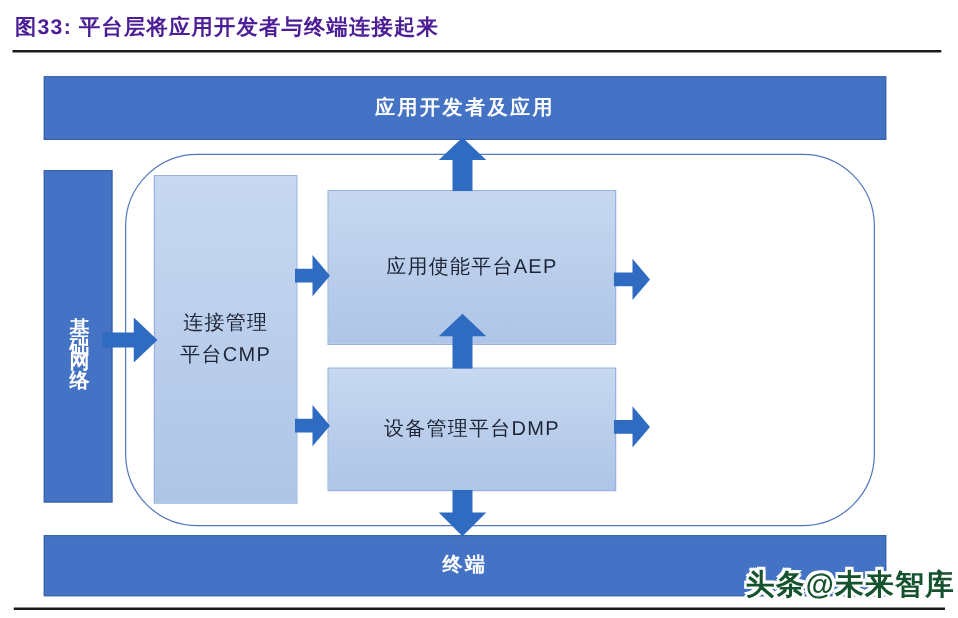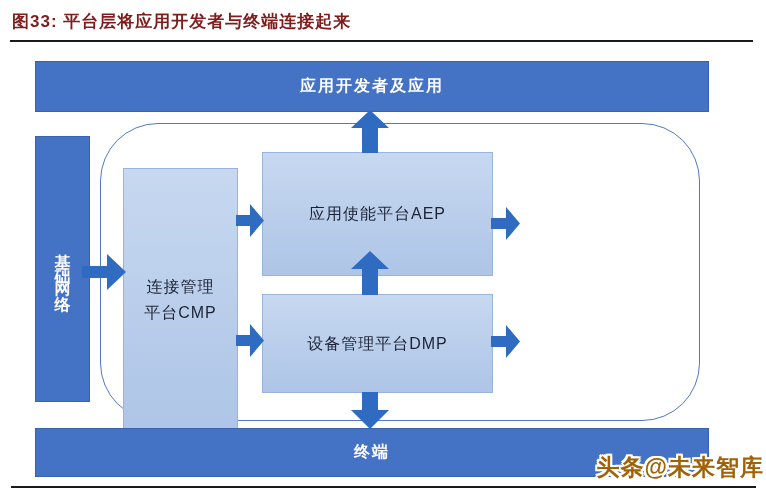--- a/index.html
+++ b/index.html
@@ -10,21 +10,21 @@
     height: 494px;
     background: #ffffff;
     overflow: hidden;
   }
   .fig-title {
     position: absolute;
     left: 12px;
     top: 10px;
     font-size: 17px;
     font-weight: bold;
-    color: #7f1d1d;
+    color: #4c1d95;
     letter-spacing: 1px;
     white-space: nowrap;
   }
   .rule {
     position: absolute;
     background: #1a1a1a;
     height: 2px;
   }
   .rule-top { left: 10px; top: 40px; width: 743px; }
   .rule-bottom { left: 11px; top: 486px; width: 745px; }
@@ -76,36 +76,36 @@
     color: #1c2335;
     display: flex;
     align-items: center;
     justify-content: center;
     text-align: center;
     font-size: 16px;
     letter-spacing: 1px;
     line-height: 1.6;
     z-index: 2;
   }
-  .box-cmp { left: 123px; top: 140px; width: 115px; height: 263px; margin-top: 28px; }
+  .box-cmp { left: 123px; top: 140px; width: 115px; height: 263px; }
   .box-cmp .inner { width: 84px; }
   .box-aep { left: 262px; top: 152px; width: 231px; height: 124px; }
   .box-dmp { left: 262px; top: 294px; width: 231px; height: 99px; }
   .box-bap { left: 518px; top: 137px; width: 165px; height: 268px; }
   .box-bap .inner { width: 116px; }
 
   .arrow { position: absolute; z-index: 3; }
 
   .watermark {
     position: absolute;
     top: 452px;
     right: 2px;
     font-size: 23px;
     font-weight: bold;
-    color: #a16207;
+    color: #14532d;
     letter-spacing: 1px;
     white-space: nowrap;
     z-index: 4;
     text-shadow:
       -2px -2px 0 #fff, 2px -2px 0 #fff,
       -2px 2px 0 #fff, 2px 2px 0 #fff,
       -2px 0 0 #fff, 2px 0 0 #fff,
       0 -2px 0 #fff, 0 2px 0 #fff;
   }
 </style>

